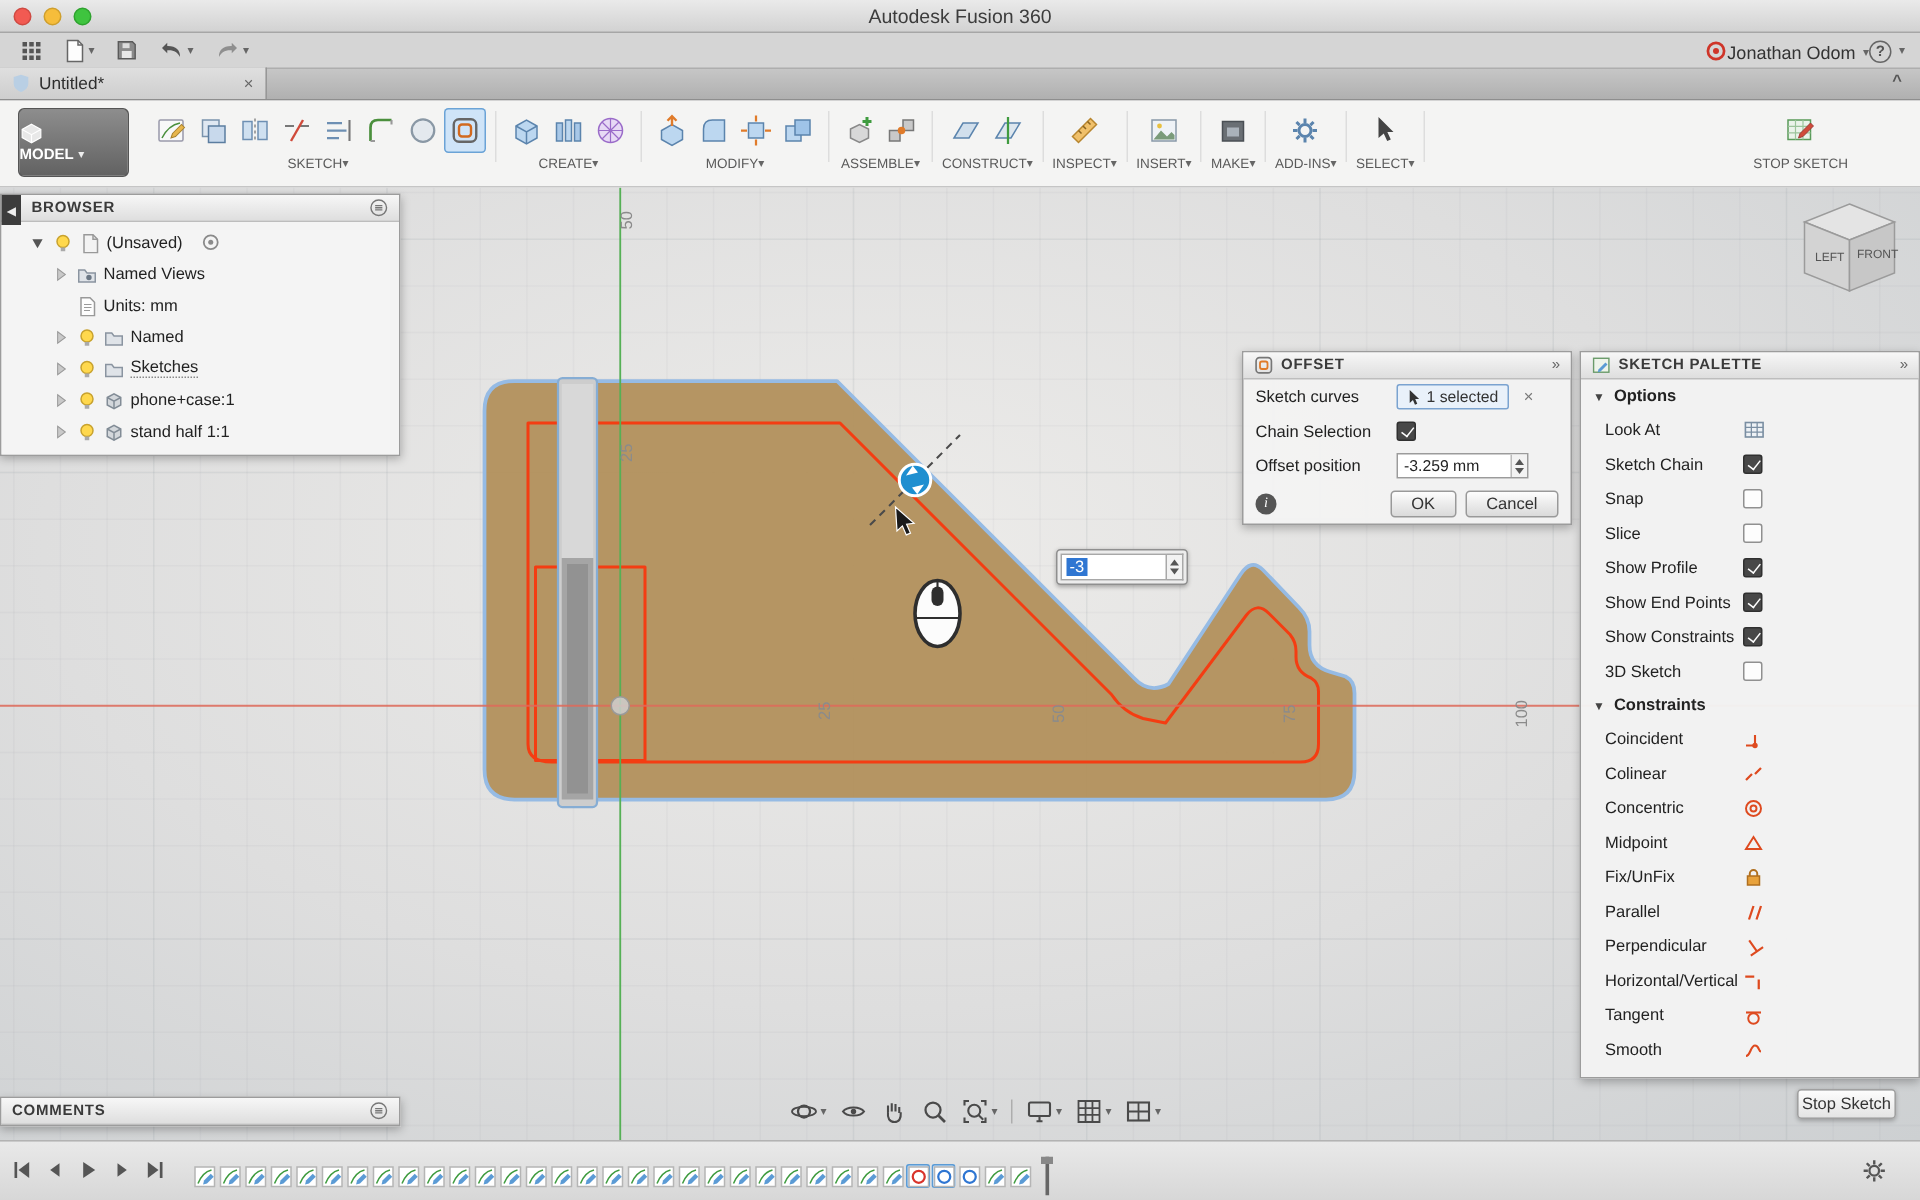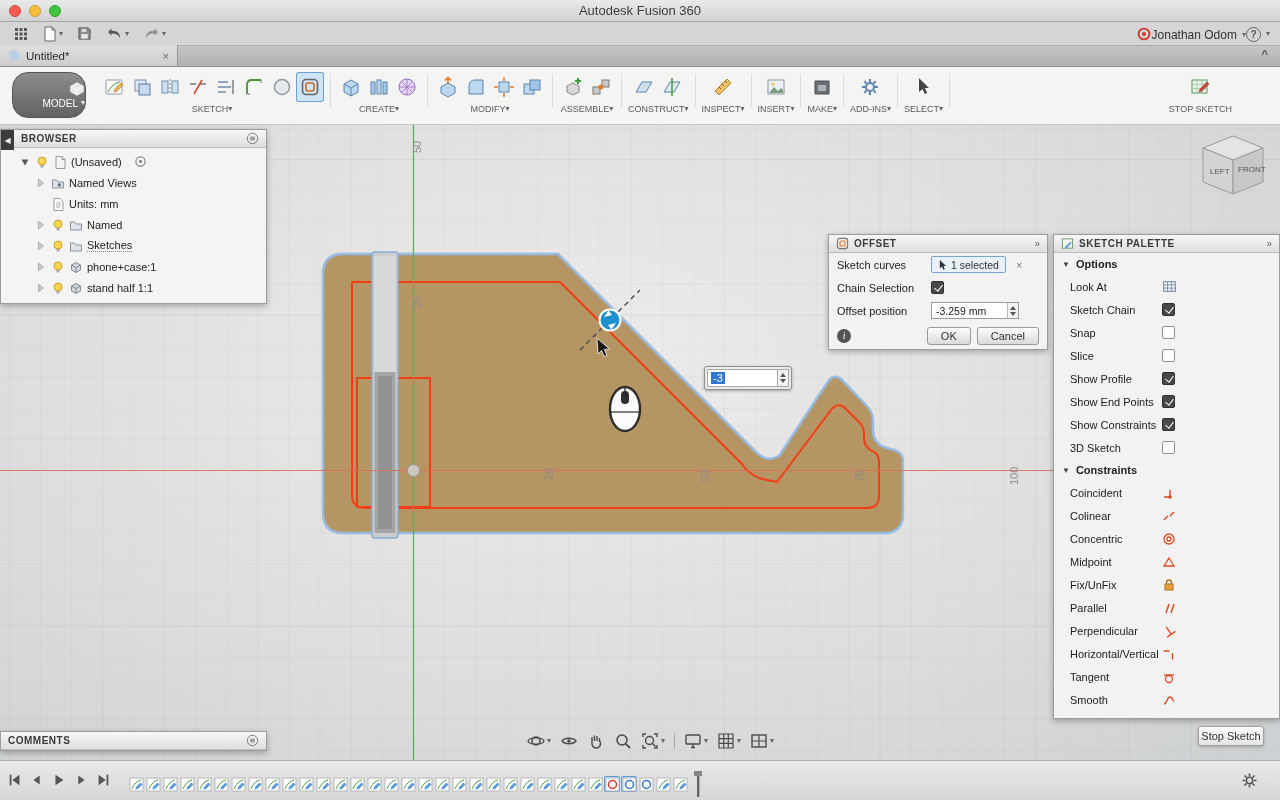--- a/index.html
+++ b/index.html
@@ -22,21 +22,21 @@
 .ab-right{margin-left:auto;display:flex;align-items:flex-end;}
 .user{font-size:12px;color:#333;display:flex;gap:5px;align-items:center}
 .help-c{width:15px;height:15px;border-radius:50%;border:1.4px solid #666;color:#555;font-size:10px;display:flex;align-items:center;justify-content:center;font-weight:bold}
 
 .tabbar{left:0;top:46px;width:1280px;height:21px;background:linear-gradient(#c6c6c6,#b0b0b0);border-bottom:1px solid #8e8e8e;display:flex;align-items:flex-end}
 .tab{width:178px;height:21px;background:linear-gradient(#dfdfdf,#cecece);border-right:1px solid #979797;display:flex;align-items:center;gap:6px;padding:0 8px;font-size:11.5px;color:#2e2e2e}
 .tab-close{margin-left:auto;font-size:11px;color:#666}
 .tab-collapse{position:absolute;right:12px;top:2px;font-size:11px;color:#555;font-weight:bold}
 
 .ribbon{left:0;top:67px;width:1280px;height:58px;background:#f4f4f3;border-bottom:1px solid #c5c5c5;display:flex;align-items:flex-start;padding:5px 10px 0 12px}
-.model-btn{width:74px;height:46px;border-radius:16px;background:linear-gradient(#8d8d8d,#626262);border:1px solid #555;display:flex;flex-direction:column;align-items:flex-end;justify-content:center;gap:2px;color:#fff;font-size:10px;font-weight:normal;margin-right:10px}
+.model-btn{width:74px;height:46px;border-radius:4px;background:linear-gradient(#8d8d8d,#626262);border:1px solid #555;display:flex;flex-direction:column;align-items:flex-start;justify-content:center;gap:2px;color:#fff;font-size:10px;font-weight:bold;margin-right:10px}
 .model-lbl{display:flex;align-items:center;gap:3px}
 .model-lbl .caret{color:#eee}
 #ribbon-groups{display:flex;flex:1;align-items:flex-start}
 .rb-group{display:flex;flex-direction:column;align-items:center;padding:0 4px}
 .rb-icons{display:flex}
 .rb-btn{width:28px;height:30px;border-radius:3px;display:flex;align-items:center;justify-content:center}
 .rb-btn.active{background:#cfe4f8;box-shadow:inset 0 0 0 1px #6ba3d6}
 .rb-label{font-size:9px;color:#5a5a5a;margin-top:2px;display:flex;align-items:center;gap:0;white-space:nowrap}
 .rb-sep{width:1px;align-self:stretch;background:#ddd;margin:2px 2px 6px}
 .stop-group{margin-left:auto;margin-right:38px;display:flex;flex-direction:column;align-items:center}

